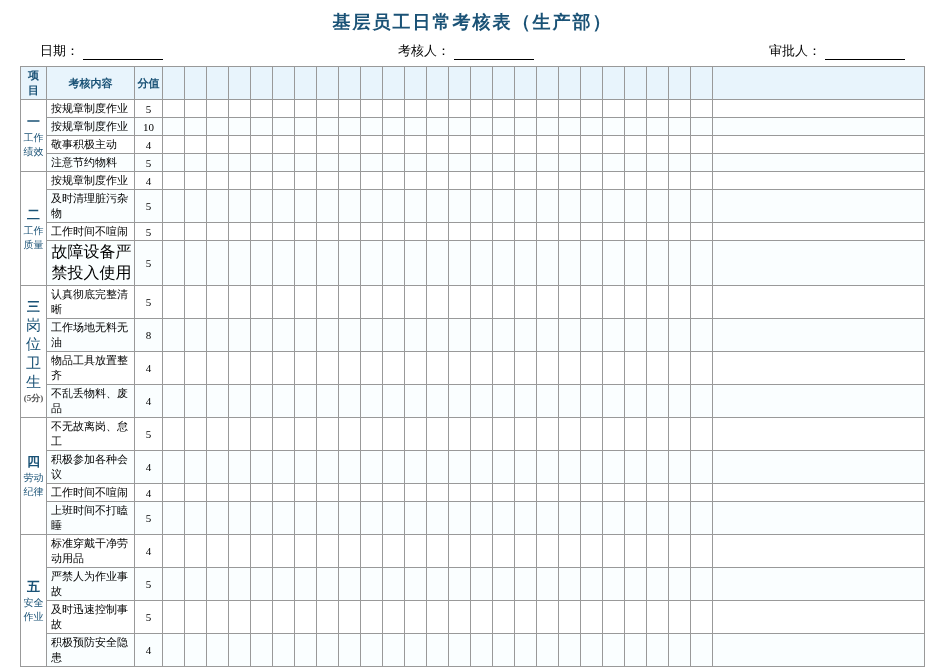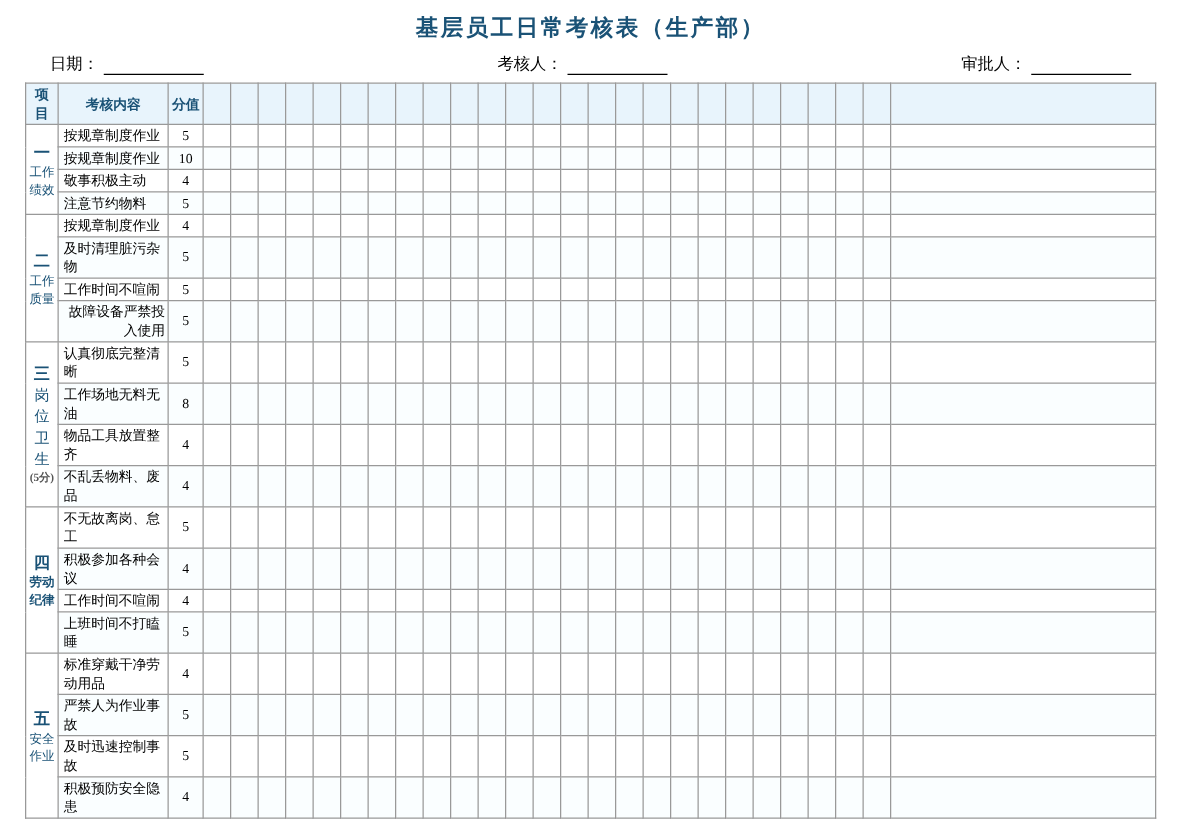--- a/index.html
+++ b/index.html
@@ -376,21 +376,21 @@
           <td style="font-size: 10px;"></td>
           <td style="font-size: 10px;"></td>
           <td style="font-size: 10px;"></td>
           <td style="font-size: 10px;"></td>
           <td style="font-size: 10px;"></td>
           <td style="font-size: 10px;"></td>
           <td style="font-size: 10px;"></td>
           <td style="font-size: 10px;"></td>
         </tr>
         <tr>
-          <td style="text-align: right; padding-left: 4px; font-size: 11px;">故障设备严禁投入使用</td>
+          <td style="text-align: center; padding-left: 4px; font-size: 16px;">故障设备严禁投入使用</td>
           <td style="text-align: center; font-size: 11px;">5</td>
           <td style="font-size: 10px;"></td>
           <td style="font-size: 10px;"></td>
           <td style="font-size: 10px;"></td>
           <td style="font-size: 10px;"></td>
           <td style="font-size: 10px;"></td>
           <td style="font-size: 10px;"></td>
           <td style="font-size: 10px;"></td>
           <td style="font-size: 10px;"></td>
           <td style="font-size: 10px;"></td>
@@ -408,21 +408,21 @@
           <td style="font-size: 10px;"></td>
           <td style="font-size: 10px;"></td>
           <td style="font-size: 10px;"></td>
           <td style="font-size: 10px;"></td>
           <td style="font-size: 10px;"></td>
           <td style="font-size: 10px;"></td>
         </tr>
         <tr>
           <td rowspan="4" style="color: rgb(26, 82, 118); font-weight: bold; font-size: 13px; vertical-align: middle; text-align: center;">
             <div>三</div>
-            <div style="font-size:12px;font-weight:normal;color:#1a5276;">岗位卫生</div>
+            <div style="font-size:15px;font-weight:normal;color:#1a5276;">岗位卫生</div>
             <div style="font-size:9px;color:#555;">(5分)</div>
           </td>
           <td style="text-align: left; padding-left: 4px; font-size: 11px;">认真彻底完整清晰</td>
           <td style="text-align: center; font-size: 11px;">5</td>
           <td style="font-size: 10px;"></td>
           <td style="font-size: 10px;"></td>
           <td style="font-size: 10px;"></td>
           <td style="font-size: 10px;"></td>
           <td style="font-size: 10px;"></td>
           <td style="font-size: 10px;"></td>
@@ -533,21 +533,21 @@
           <td style="font-size: 10px;"></td>
           <td style="font-size: 10px;"></td>
           <td style="font-size: 10px;"></td>
           <td style="font-size: 10px;"></td>
           <td style="font-size: 10px;"></td>
           <td style="font-size: 10px;"></td>
         </tr>
         <tr>
           <td rowspan="4" style="color: rgb(26, 82, 118); font-weight: bold; font-size: 13px; vertical-align: middle; text-align: center;">
             <div>四</div>
-            <div style="font-size:10px;font-weight:bold;color:#1a5276;">劳动纪律</div>
+            <div style="font-size:10px;font-weight:normal;color:#1a5276;">劳动纪律</div>
           </td>
           <td style="text-align: left; padding-left: 4px; font-size: 11px;">不无故离岗、怠工</td>
           <td style="text-align: center; font-size: 11px;">5</td>
           <td style="font-size: 10px;"></td>
           <td style="font-size: 10px;"></td>
           <td style="font-size: 10px;"></td>
           <td style="font-size: 10px;"></td>
           <td style="font-size: 10px;"></td>
           <td style="font-size: 10px;"></td>
           <td style="font-size: 10px;"></td>

